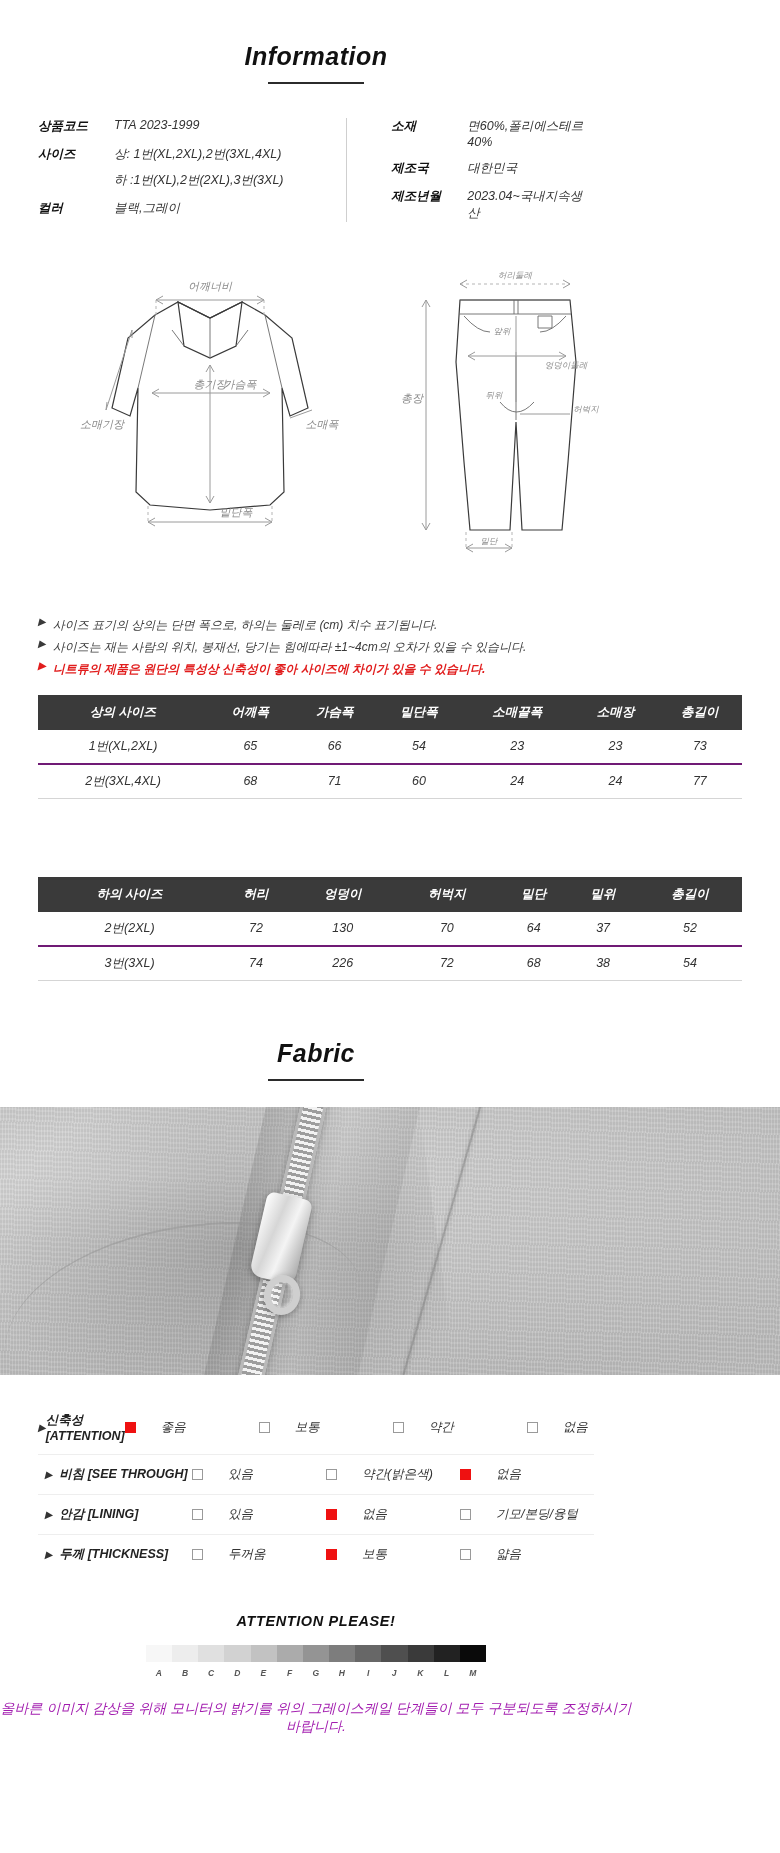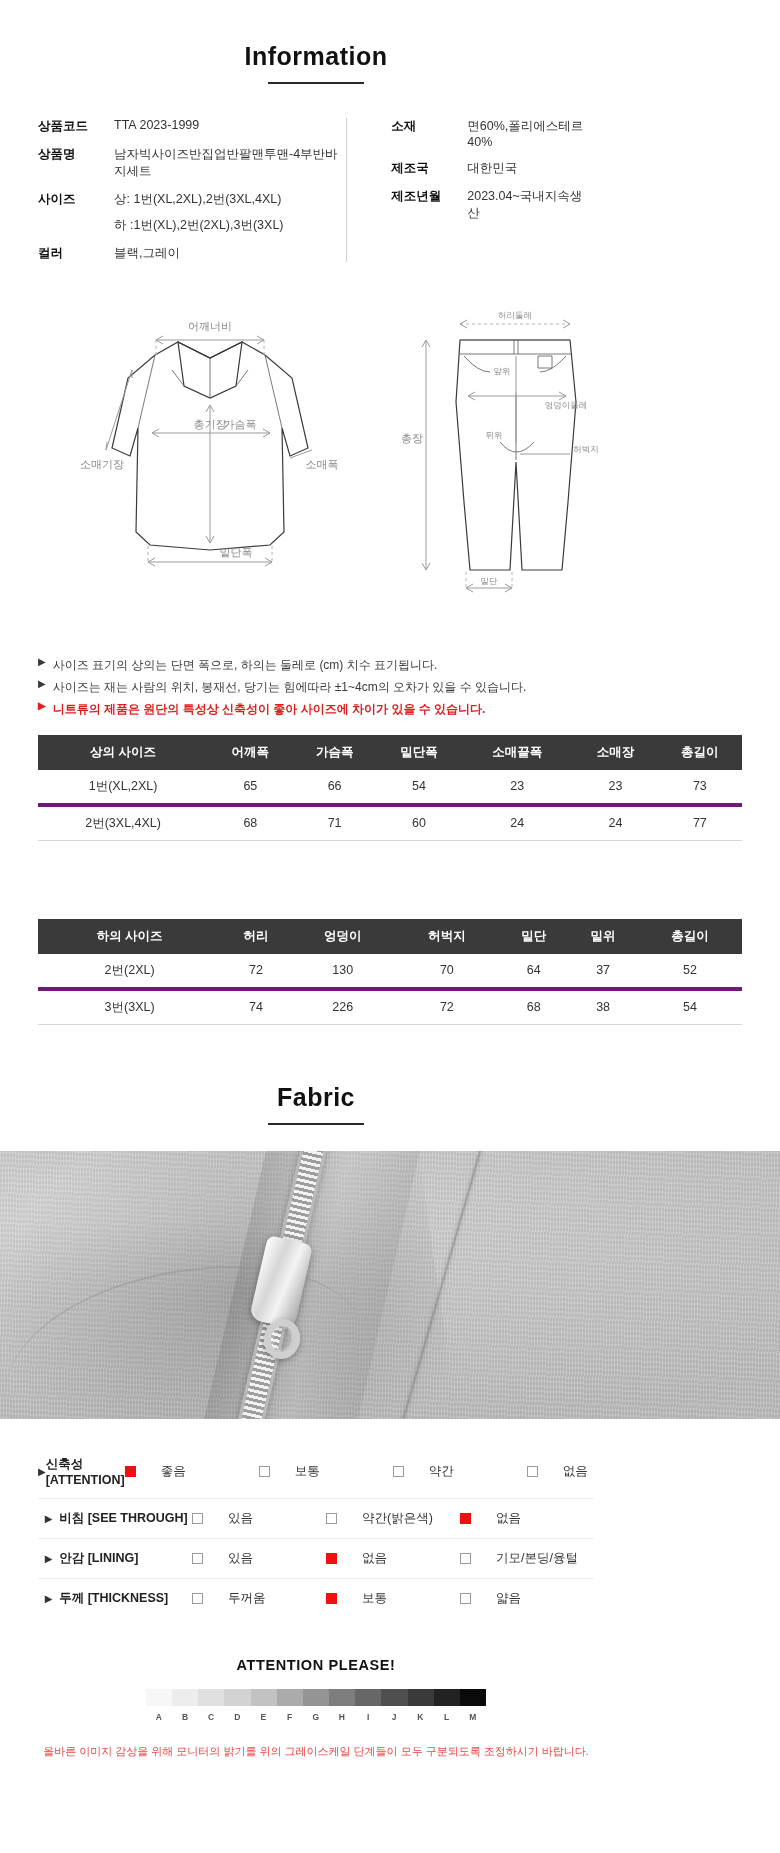--- a/index.html
+++ b/index.html
@@ -4,21 +4,21 @@
 <style>
   * { box-sizing: border-box; }
   html, body { margin:0; padding:0; }
   body {
     width: 780px;
     background: #ffffff;
     font-family: "Liberation Sans", sans-serif;
     color: #222;
     -webkit-font-smoothing: antialiased;
   }
-  .page { width: 632px; position: relative; }
+  .page { width: 632px; position: relative; font-style: italic; }
 
   
   .section-title {
     text-align: center;
     font-size: 25px;
     font-weight: bold;
     letter-spacing: 0.5px;
     color: #111;
     padding-top: 42px;
   }
@@ -77,21 +77,21 @@
     color: #fff;
     font-weight: bold;
     padding: 9px 0;
     text-align: center;
     font-size: 12.5px;
   }
   .size-table tbody td {
     text-align: center;
     padding: 8px 0;
     color: #333;
-    border-bottom: 4px solid #701a75;
+    border-bottom: 2px solid #701a75;
   }
   .size-table tbody tr:last-child td { border-bottom: 1px solid #d5d5d5; }
   .spacer-48 { height: 48px; }
 
   
   .fabric-photo {
     width: 780px;
     height: 268px;
     margin-top: 26px;
     position: relative;
@@ -197,42 +197,38 @@
     width: 340px;
     margin: 6px auto 0 auto;
     font-size: 8.5px;
     font-weight: bold;
     color: #555;
     letter-spacing: 0.5px;
   }
   .gray-letters span { flex: 1; text-align: center; }
   .attention-note {
     text-align: center;
-    font-size: 11px;
-    color: #ef4444;
+    font-size: 14px;
+    color: #a21caf;
     margin: 22px 0 48px 0;
   }
 </style>
 </head>
 <body>
 
 <div class="page">
 
   <div class="section-title">Information</div>
   <div class="title-rule"></div>
 
   <div class="info-wrap">
     <div class="info-col left">
       <div class="info-row">
         <span class="info-label">상품코드</span>
         <span class="info-value">TTA  2023-1999</span>
-      </div>
-      <div class="info-row">
-        <span class="info-label">상품명</span>
-        <span class="info-value">남자빅사이즈반집업반팔맨투맨-4부반바지세트</span>
       </div>
       <div class="info-row">
         <span class="info-label">사이즈</span>
         <span class="info-value">상: 1번(XL,2XL),2번(3XL,4XL)</span>
       </div>
       <div class="info-sub">하 :1번(XL),2번(2XL),3번(3XL)</div>
       <div class="info-row">
         <span class="info-label">컬러</span>
         <span class="info-value">블랙,그레이</span>
       </div>

